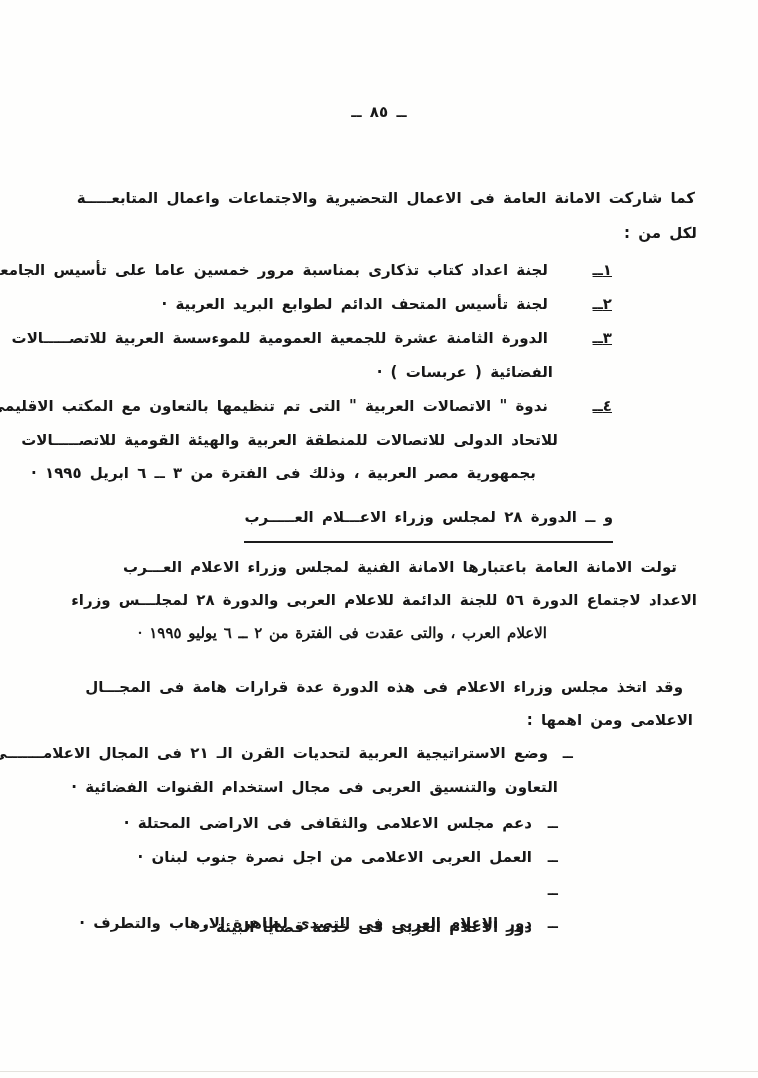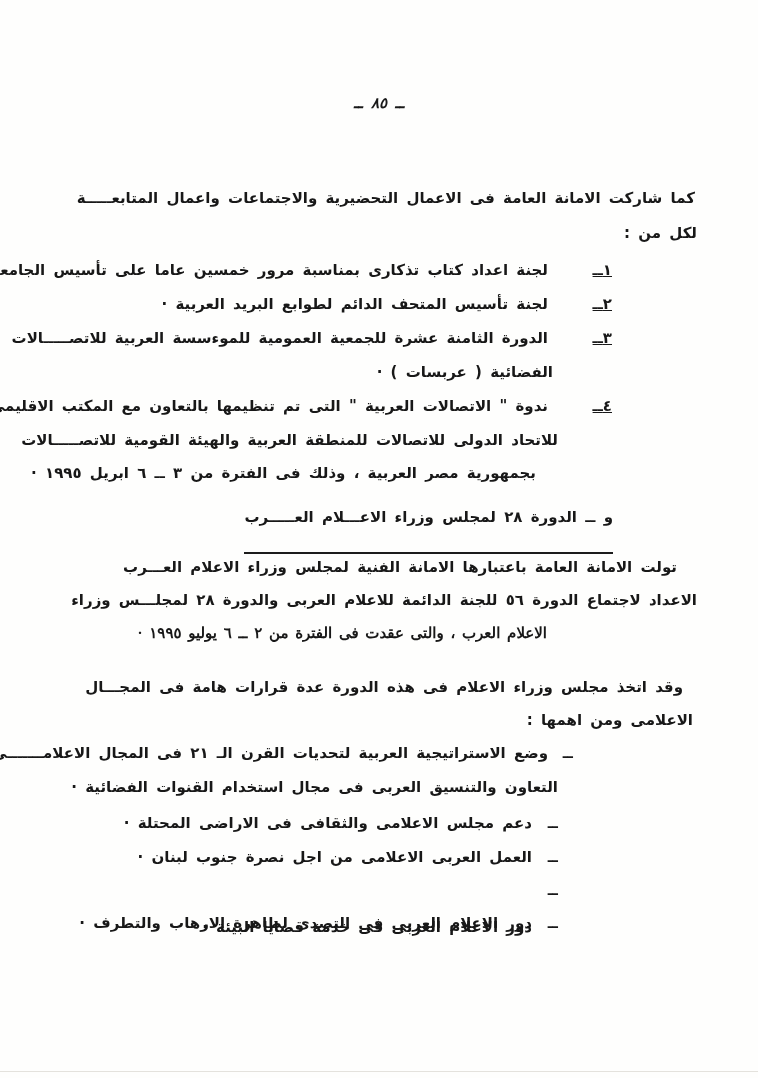--- a/index.html
+++ b/index.html
@@ -24,36 +24,36 @@
     line-height:22px;
     word-spacing:3px;
     letter-spacing:0;
     -webkit-font-smoothing:antialiased;
   }
   .pageno{
     left:0;right:0;text-align:center;
     font-size:15px;
   }
   .heading{
-    padding-bottom:24px;
+    padding-bottom:13px;
     border-bottom:2.5px solid #1c1c1c;
   }
   .num{font-size:15px;text-decoration:underline;}
   .dash{font-size:15px;}
   .faint-edge{
     position:absolute;left:0;right:0;bottom:6px;height:1px;
     background:#e4e2dd;
   }
 </style>
 </head>
 <body>
 
 <div class="page">
 
-  <div class="line pageno" style="top:92px;font-style:italic;">ــ ٨٥ ــ</div>
+  <div class="line pageno" style="top:101px;">ــ ٨٥ ــ</div>
 
   <div class="line" style="top:187px;right:63px;">كما شاركت الامانة العامة فى الاعمال التحضيرية والاجتماعات واعمال المتابعـــــة</div>
   <div class="line" style="top:222px;right:61px;">لكل من :</div>
 
   <div class="line num" style="top:259px;right:146px;">١ــ</div>
   <div class="line" style="top:259px;right:210px;">لجنة اعداد كتاب تذكارى بمناسبة مرور خمسين عاما على تأسيس الجامعة.</div>
 
   <div class="line num" style="top:293px;right:146px;">٢ــ</div>
   <div class="line" style="top:293px;right:210px;text-align:right;">لجنة تأسيس المتحف الدائم لطوابع البريد العربية ·</div>
 

